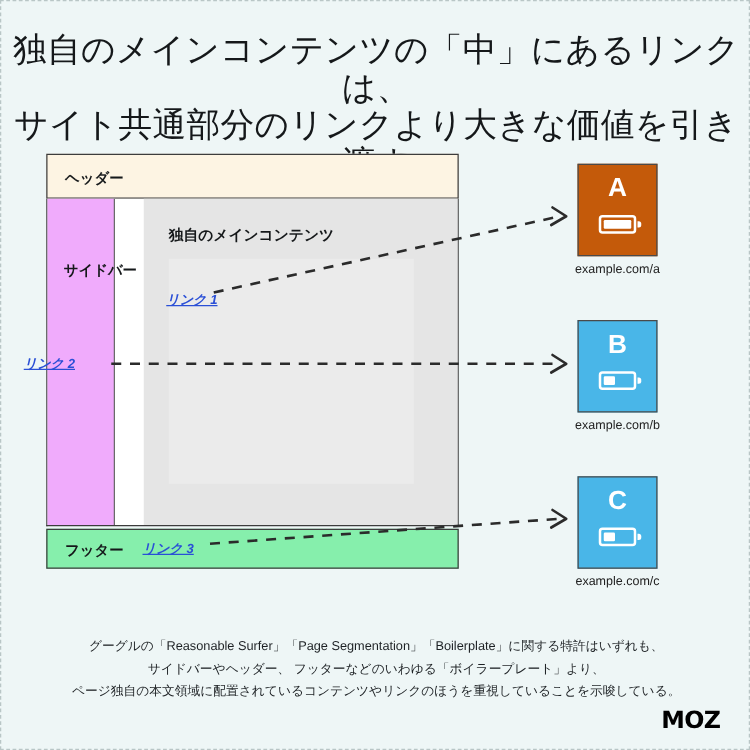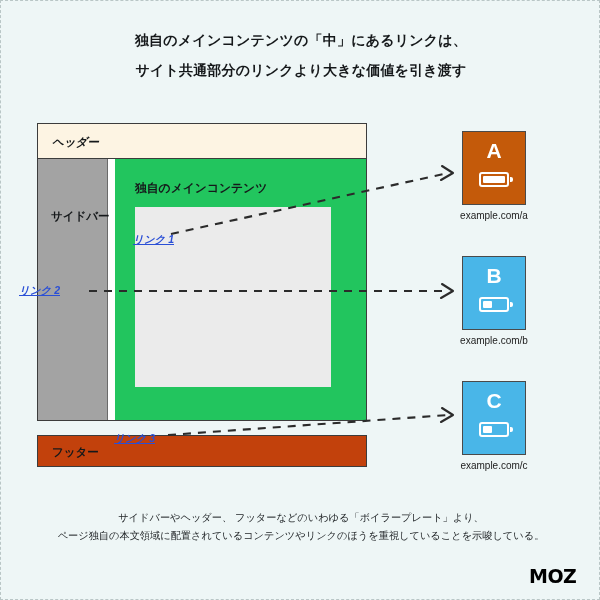--- a/index.html
+++ b/index.html
@@ -24,71 +24,70 @@
     background: #eef6f6;
   }
 
   
   .title {
     position: absolute;
     left: 0; top: 24px;
     width: 600px;
     text-align: center;
     color: #15181a;
-    font-size: 14px;
-    font-weight: bold;
+    font-size: 27px;
+    font-weight: normal;
     line-height: 30px;
     letter-spacing: 0.2px;
   }
   .title .line { display: block; }
 
   
   .wire {
     position: absolute;
     left: 36px; top: 122px;
     width: 330px; height: 332px;
   }
   .wire-header {
     position: absolute;
     left: 0; top: 0;
     width: 330px; height: 36px;
     box-sizing: border-box;
     background: #fdf4e3;
     border: 1.6px solid #3c3c3c;
-    font-style: italic;
   }
   .wire-body {
     position: absolute;
     left: 0; top: 36px;
     width: 330px; height: 262px;
     box-sizing: border-box;
     background: #ffffff;
     border: 1.6px solid #3c3c3c;
     border-top: none;
   }
   .wire-sidebar {
     position: absolute;
     left: 0; top: 0;
-    width: 70px; height: 100%;
-    box-sizing: border-box;
-    background: #a3a3a3;
+    width: 54px; height: 100%;
+    box-sizing: border-box;
+    background: #f0abfc;
     border-right: 1.6px solid #6a6a6a;
   }
   .wire-main {
     position: absolute;
     left: 77px; top: 0;
     right: 0; bottom: 0;
-    background: #22c55e;
+    background: #e5e5e5;
   }
   .wire-footer {
     position: absolute;
-    left: 0; top: 312px;
+    left: 0; top: 300px;
     width: 330px; height: 32px;
     box-sizing: border-box;
-    background: #c2410c;
+    background: #86efac;
     border: 1.6px solid #3c3c3c;
   }
 
   .lbl {
     position: absolute;
     color: #15181a;
     font-size: 11.5px;
     font-weight: bold;
     white-space: nowrap;
   }
@@ -281,19 +280,20 @@
 
   <div class="card card-c" style="background: rgb(73, 182, 232);">
     <div class="card-letter">C</div>
     <div class="batt">
       <div class="batt-fill" id="fill-c" style="width: calc(40% - 1.28px);"></div>
     </div>
   </div>
   <div class="card-caption cap-c">example.com/c</div>
 
   <div class="note">
+    <span class="line">グーグルの「Reasonable Surfer」「Page Segmentation」「Boilerplate」に関する特許はいずれも、</span>
     <span class="line">サイドバーやヘッダー、 フッターなどのいわゆる「ボイラープレート」より、</span>
     <span class="line">ページ独自の本文領域に配置されているコンテンツやリンクのほうを重視していることを示唆している。</span>
   </div>
 
   <div class="moz" style="color: #000000;">MOZ</div>
 
 </div>
 
 </body></html>

